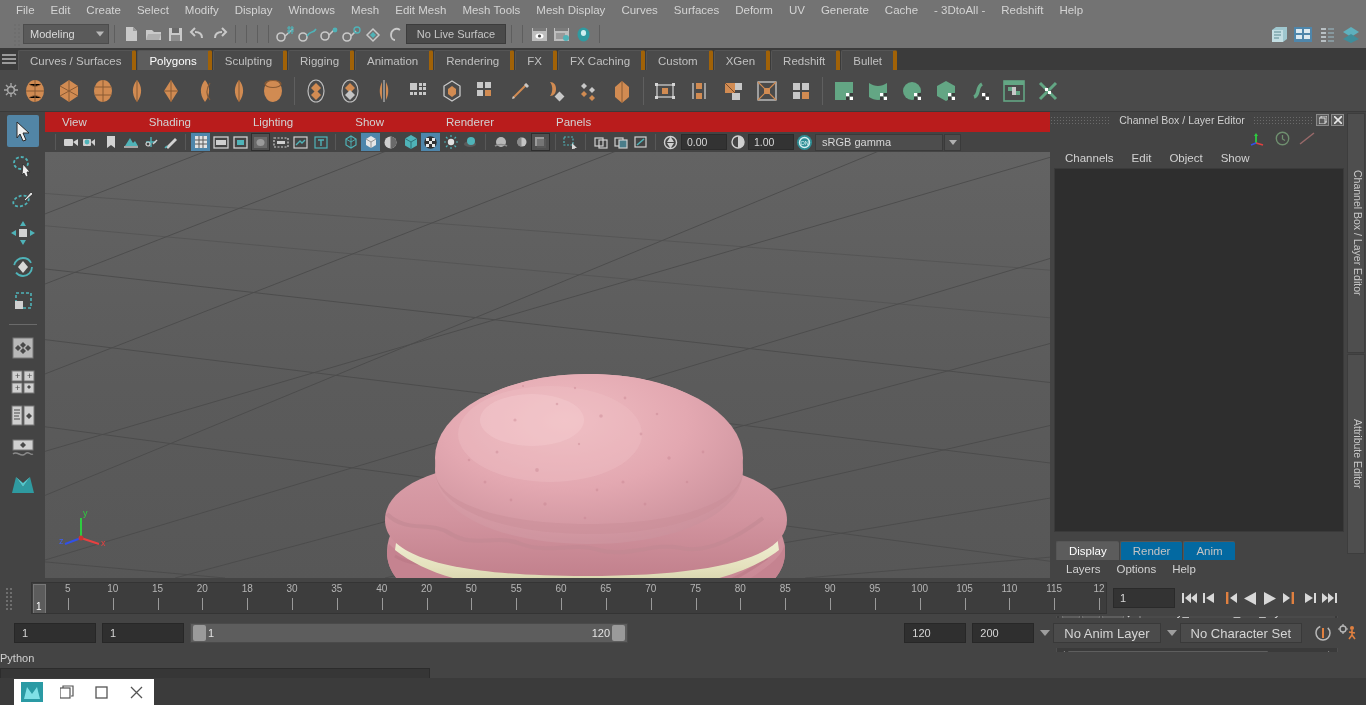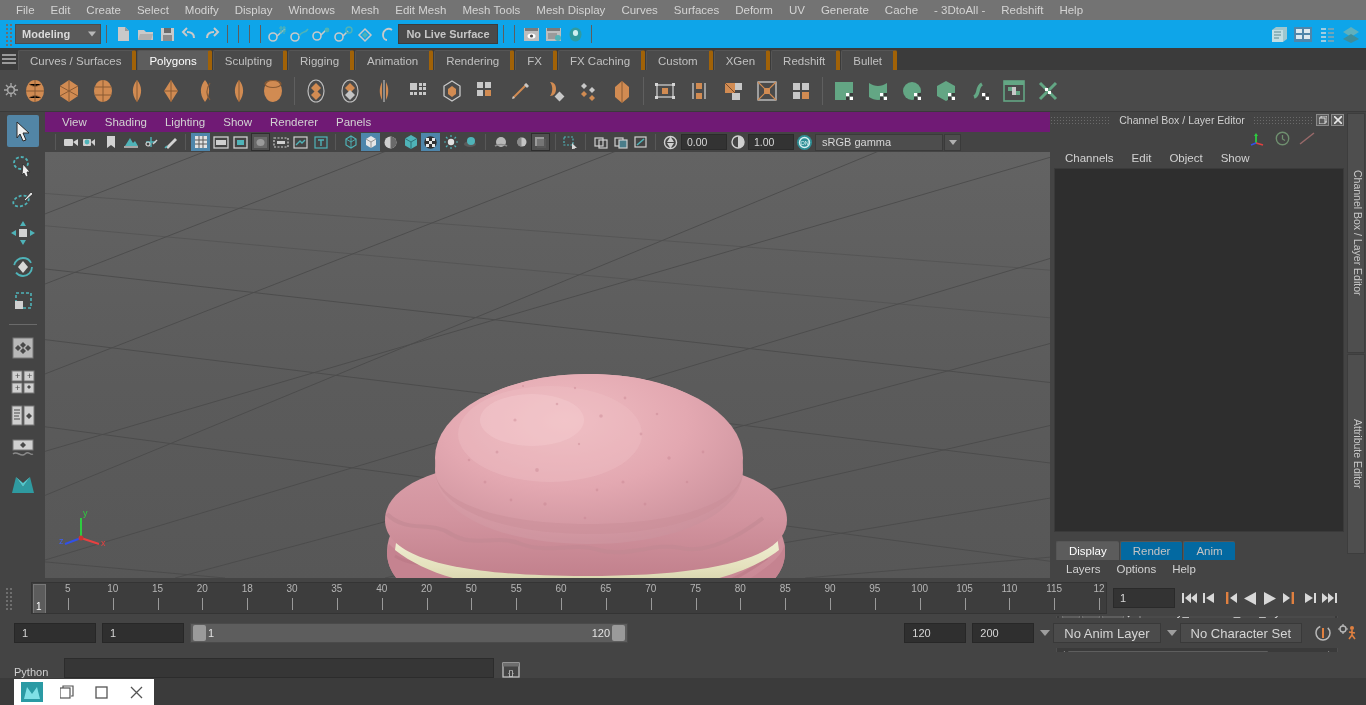--- a/index.html
+++ b/index.html
@@ -17,22 +17,22 @@
     height: 20px; background: #737373; display: flex; align-items: center;
     padding-left: 8px; gap: 0px;
   }
   .menubar .mi {
     padding: 0 8px; height: 20px; line-height: 20px; font-size: 11.5px;
     color: #d4d4d4; white-space: nowrap; cursor: default;
   }
 
   
   .statusbar {
-    height: 28px; background: #0ea5e9; display: flex; align-items: center;
-    padding-left: 4px; position: relative; font-weight: bold;
+    height: 28px; background: #737373; display: flex; align-items: center;
+    padding-left: 12px; position: relative;
   }
   .gripdots {
     width: 8px; height: 24px; margin-right: 3px;
     background-image: radial-gradient(circle, #6e6e6e 1px, transparent 1px);
     background-size: 4px 4px; background-position: 1px 1px;
   }
   .modesel {
     width: 86px; height: 20px; background: #5a5a5a; border: 1px solid #4c4c4c;
     display: flex; align-items: center; padding-left: 6px; font-size: 11px;
     color: #dadada; position: relative;
@@ -88,21 +88,21 @@
   }
   .lt { width: 32px; height: 32px; display: flex; align-items: center;
     justify-content: center; border-radius: 2px; cursor: default; }
   .lt.sel { background: #5285a6; }
   .ltdiv { width: 28px; height: 1px; background: #6a6a6a; margin: 5px 0; }
 
   
   .vppanel { position: absolute; left: 45px; top: 0; width: 1005px; height: 466px;
     background: #3c3c3c; }
   .vpmenu { height: 20px; display: flex; align-items: flex-start; padding-left: 8px;
-    background: #701a75; }
+    background: #b91c1c; gap: 44px; }
   .vpmenu .mi { padding: 0 9px; font-size: 11.5px; color: #d2d2d2; cursor: default;
     line-height: 20px; }
   .vptools { height: 20px; background: #444444; display: flex; align-items: center;
     padding-left: 6px; gap: 1px; }
   .vi { width: 19px; height: 18px; display: flex; align-items: center;
     justify-content: center; cursor: default; }
   .vi.on { background: #4e86ab; }
   .vi.framed { border: 1px solid #2e2e2e; background: #505050; }
   .numfield { width: 46px; height: 16px; background: #333; border: 1px solid #2b2b2b;
     display: flex; align-items: center; padding-left: 5px; font-size: 10.5px;
@@ -190,21 +190,21 @@
   .rhandle { width: 13px; height: 16px; background: #9a9a9a; border-radius: 2px; margin: 0 2px; }
   .rlab { font-size: 11px; color: #e4e4e4; }
   .dropw { display: flex; align-items: center; gap: 3px; }
   .ddarrow { border-left: 5px solid transparent; border-right: 5px solid transparent;
     border-top: 6px solid #9e9e9e; }
   .selfield { height: 20px; background: #4b4b4b; border: 1px solid #393939;
     display: flex; align-items: center; padding: 0 10px; font-size: 13px; color: #d5d5d5; }
 
   
   .cmdrow { position: absolute; top: 652px; left: 0; width: 1366px; height: 26px;
-    background: #444444; display: flex; align-items: flex-end; padding-left: 14px; gap: 4px; }
+    background: #444444; display: flex; align-items: flex-start; gap: 4px; flex-direction: column; }
   .cmdlabel { width: 46px; font-size: 11px; color: #d0d0d0; }
   .cmdinput { width: 430px; height: 20px; background: #363636; border: 1px solid #2c2c2c; }
   .cmdecho { flex: 1; height: 20px; background: #444; display: flex; align-items: center;
     padding-left: 8px; font-size: 11px; color: #cfcfcf; border-left: 1px solid #555; }
 
   
   .taskbar { position: absolute; top: 678px; left: 0; width: 1366px; height: 27px;
     background: #3b3b3b; }
   .winstrip { position: absolute; left: 14px; top: 1px; width: 140px; height: 26px;
     background: #ffffff; display: flex; align-items: center; }

